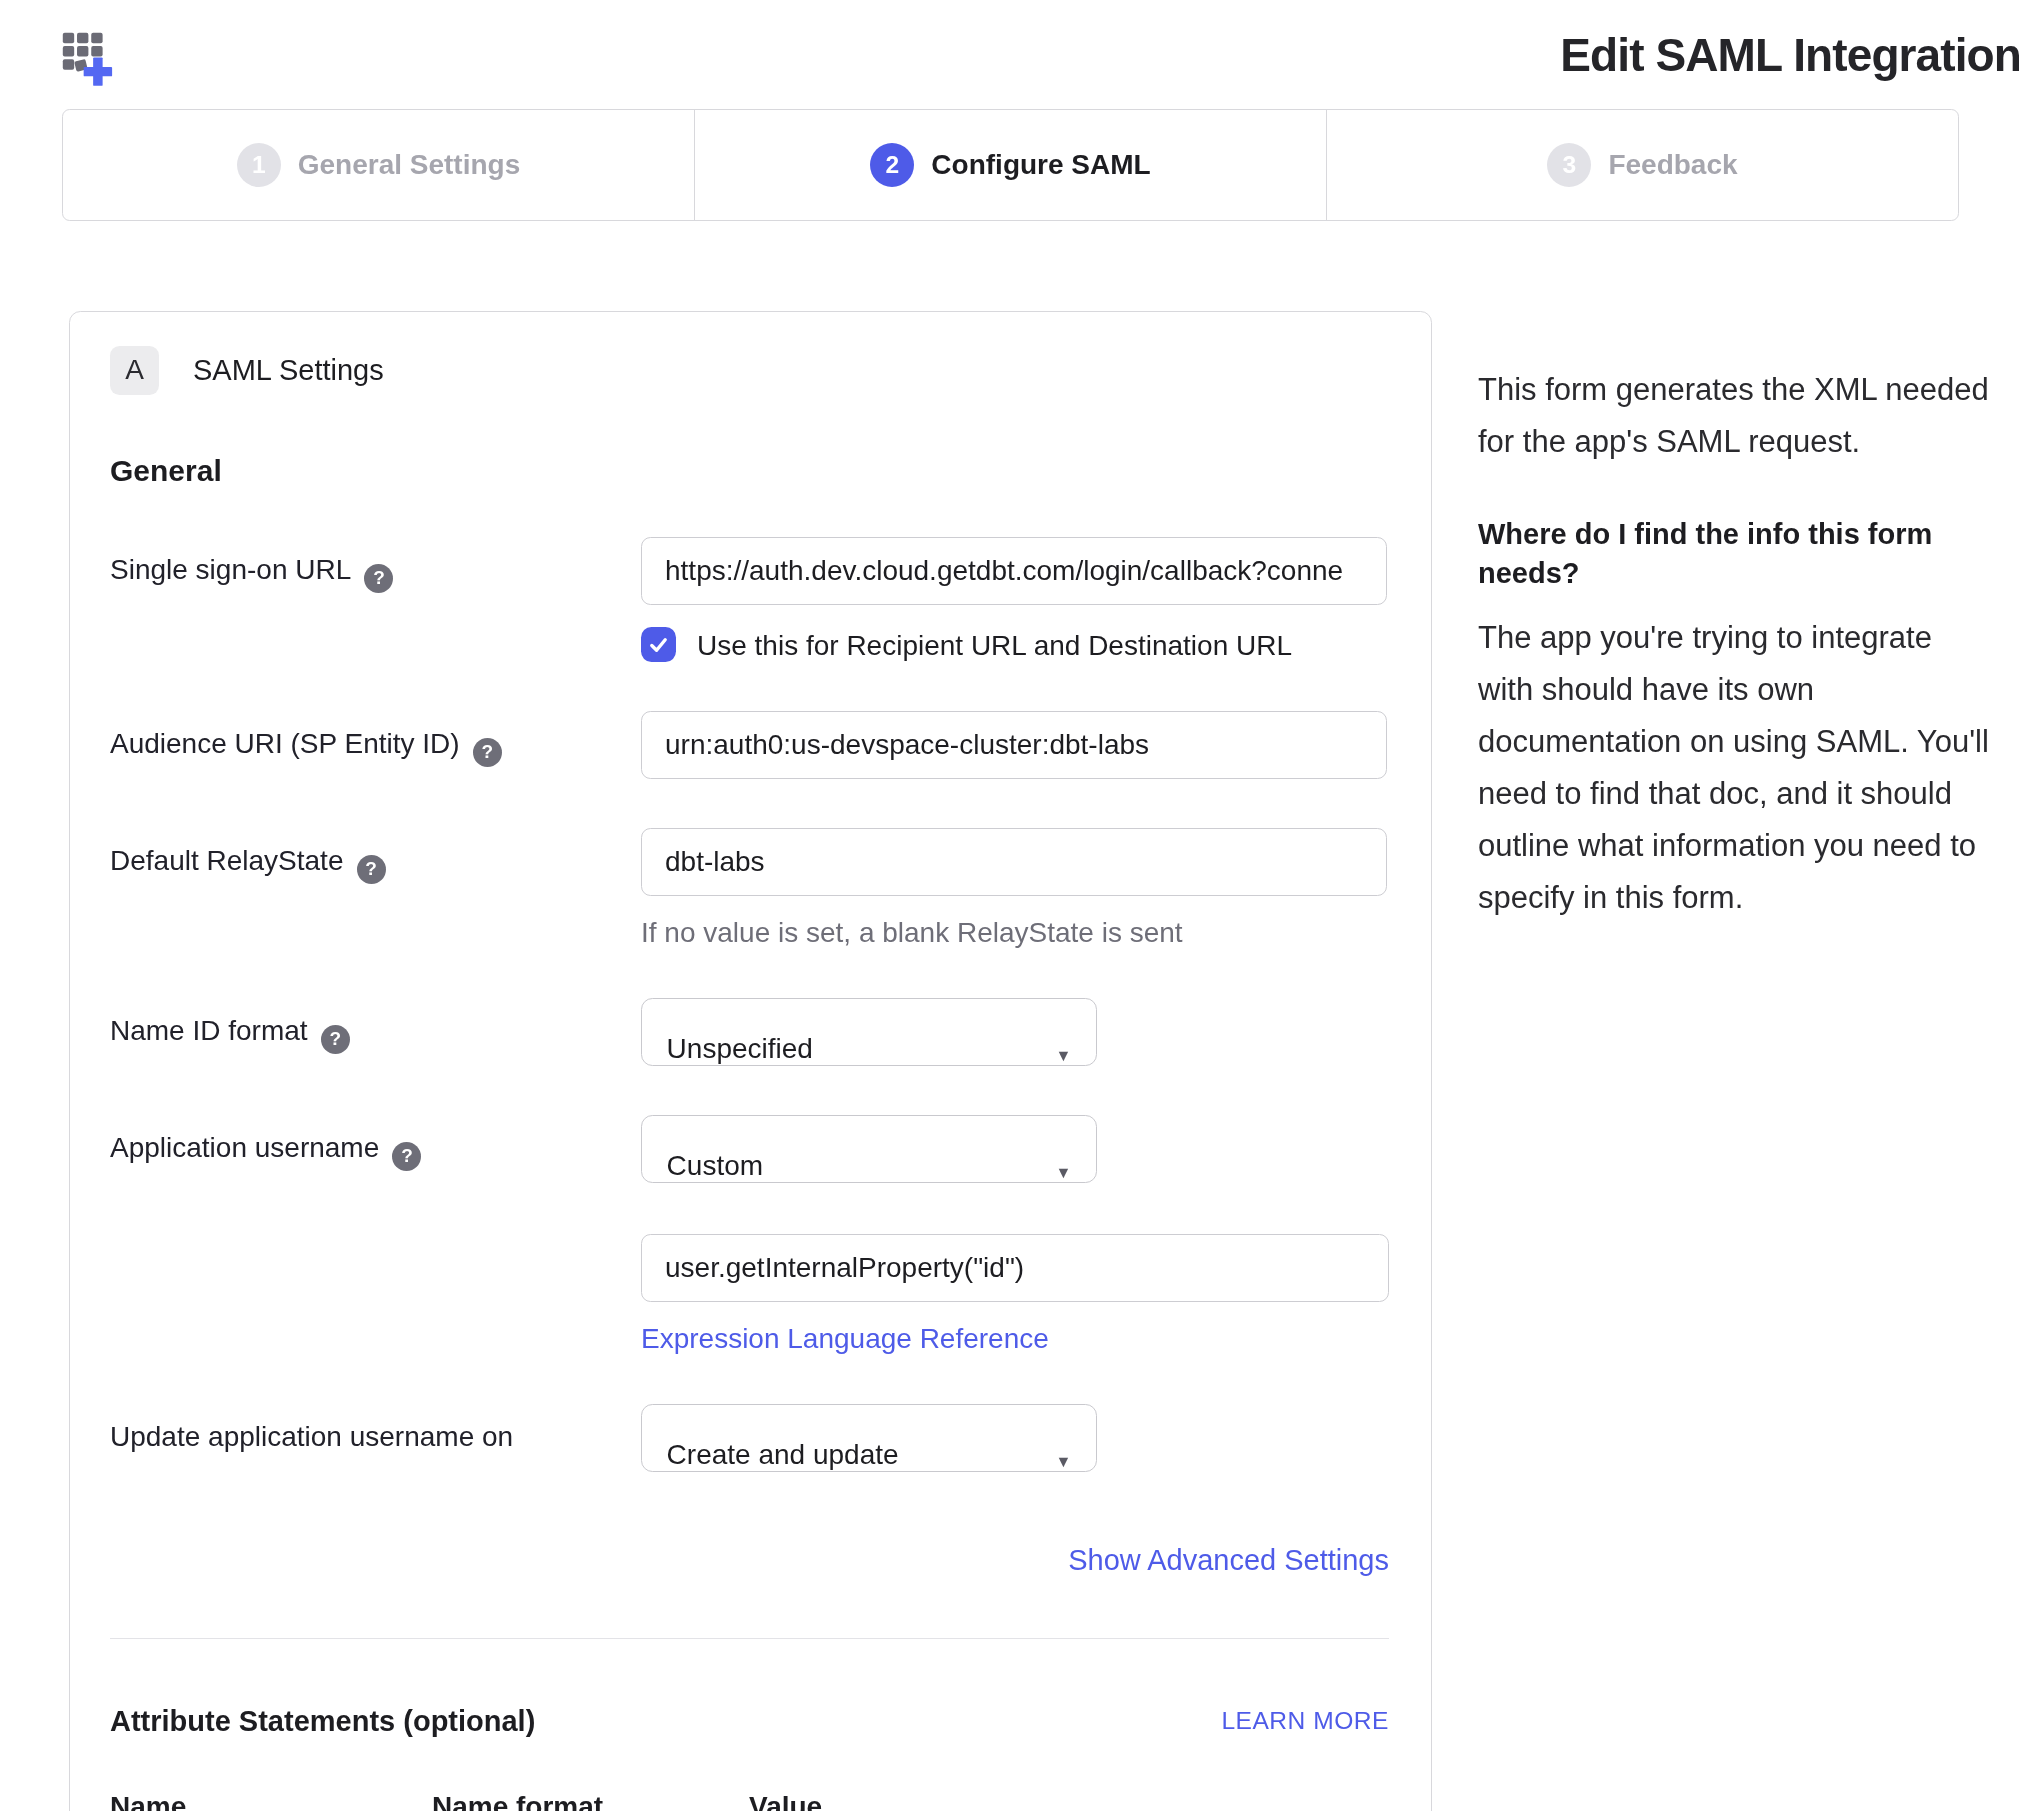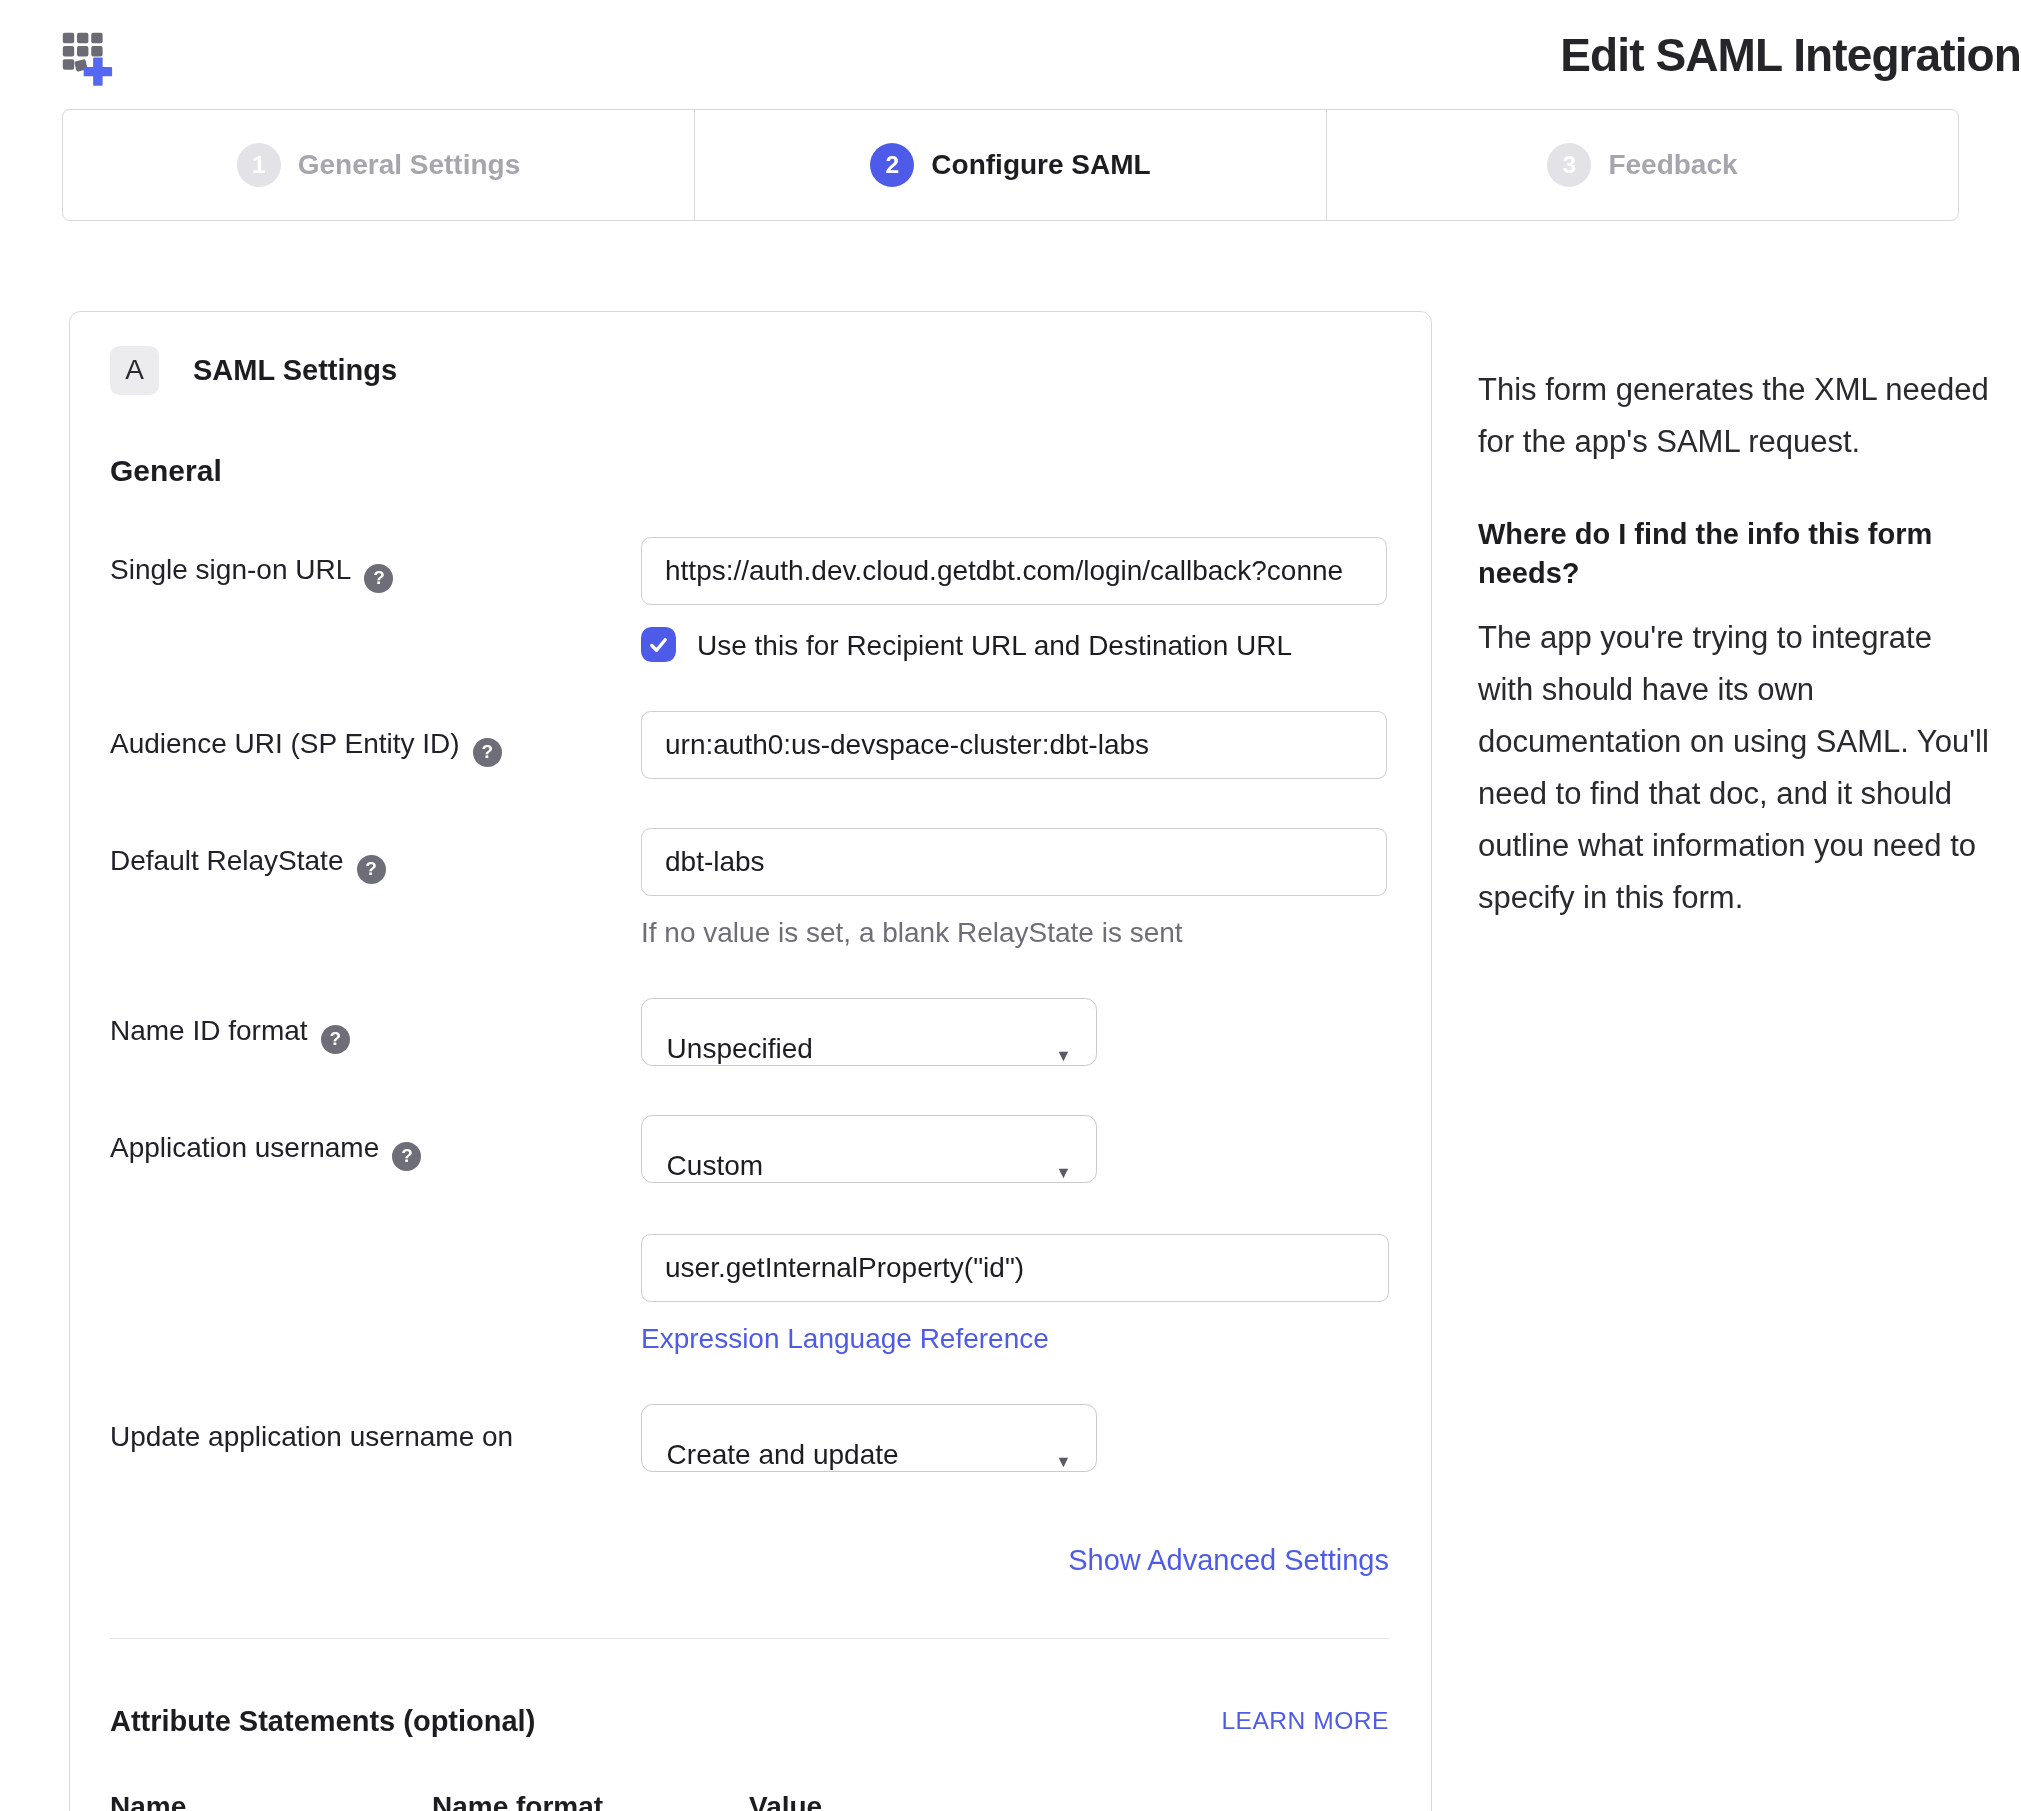--- a/index.html
+++ b/index.html
@@ -24,21 +24,21 @@
   .step.active .step-label { color:#1d1d21; }
 
   
   .content { display:flex; align-items:flex-start; margin-top:90px; }
   .card { margin-left:69px; width:1363px; height:1703px; border:0.9px solid #d8d8dc;
     border-radius:11.4px; padding:34px 44px 0 40px; background:#fff; }
 
   .card-header { display:flex; align-items:center; gap:34px; }
   .section-badge { width:49px; height:49px; border-radius:9.5px; background:#ececee;
     display:flex; align-items:center; justify-content:center; font-size:28px; color:#2b2b30; }
-  .card-title { font-size:29px; font-weight:bold; }
+  .card-title { font-size:29px; font-weight:normal; }
 
   .general-heading { margin-top:59px; font-size:30px; font-weight:bold; }
 
   .row { display:flex; margin-top:49px; }
   .row-label { flex:0 0 531px; padding-top:17px; font-size:28px; color:#21212a; }
   .help-icon { display:inline-flex; width:29px; height:29px; border-radius:50%; background:#6e6e78;
     color:#fff; font-size:19px; font-weight:bold; align-items:center; justify-content:center;
     margin-left:13.2px; vertical-align:-5.7px; }
   .text-input { width:748px; height:68px; border:0.9px solid #cdcdd2; border-radius:9.5px;
     padding:0 23px; font-size:28px; color:#1d1d21; font-family:inherit; background:#fff;

